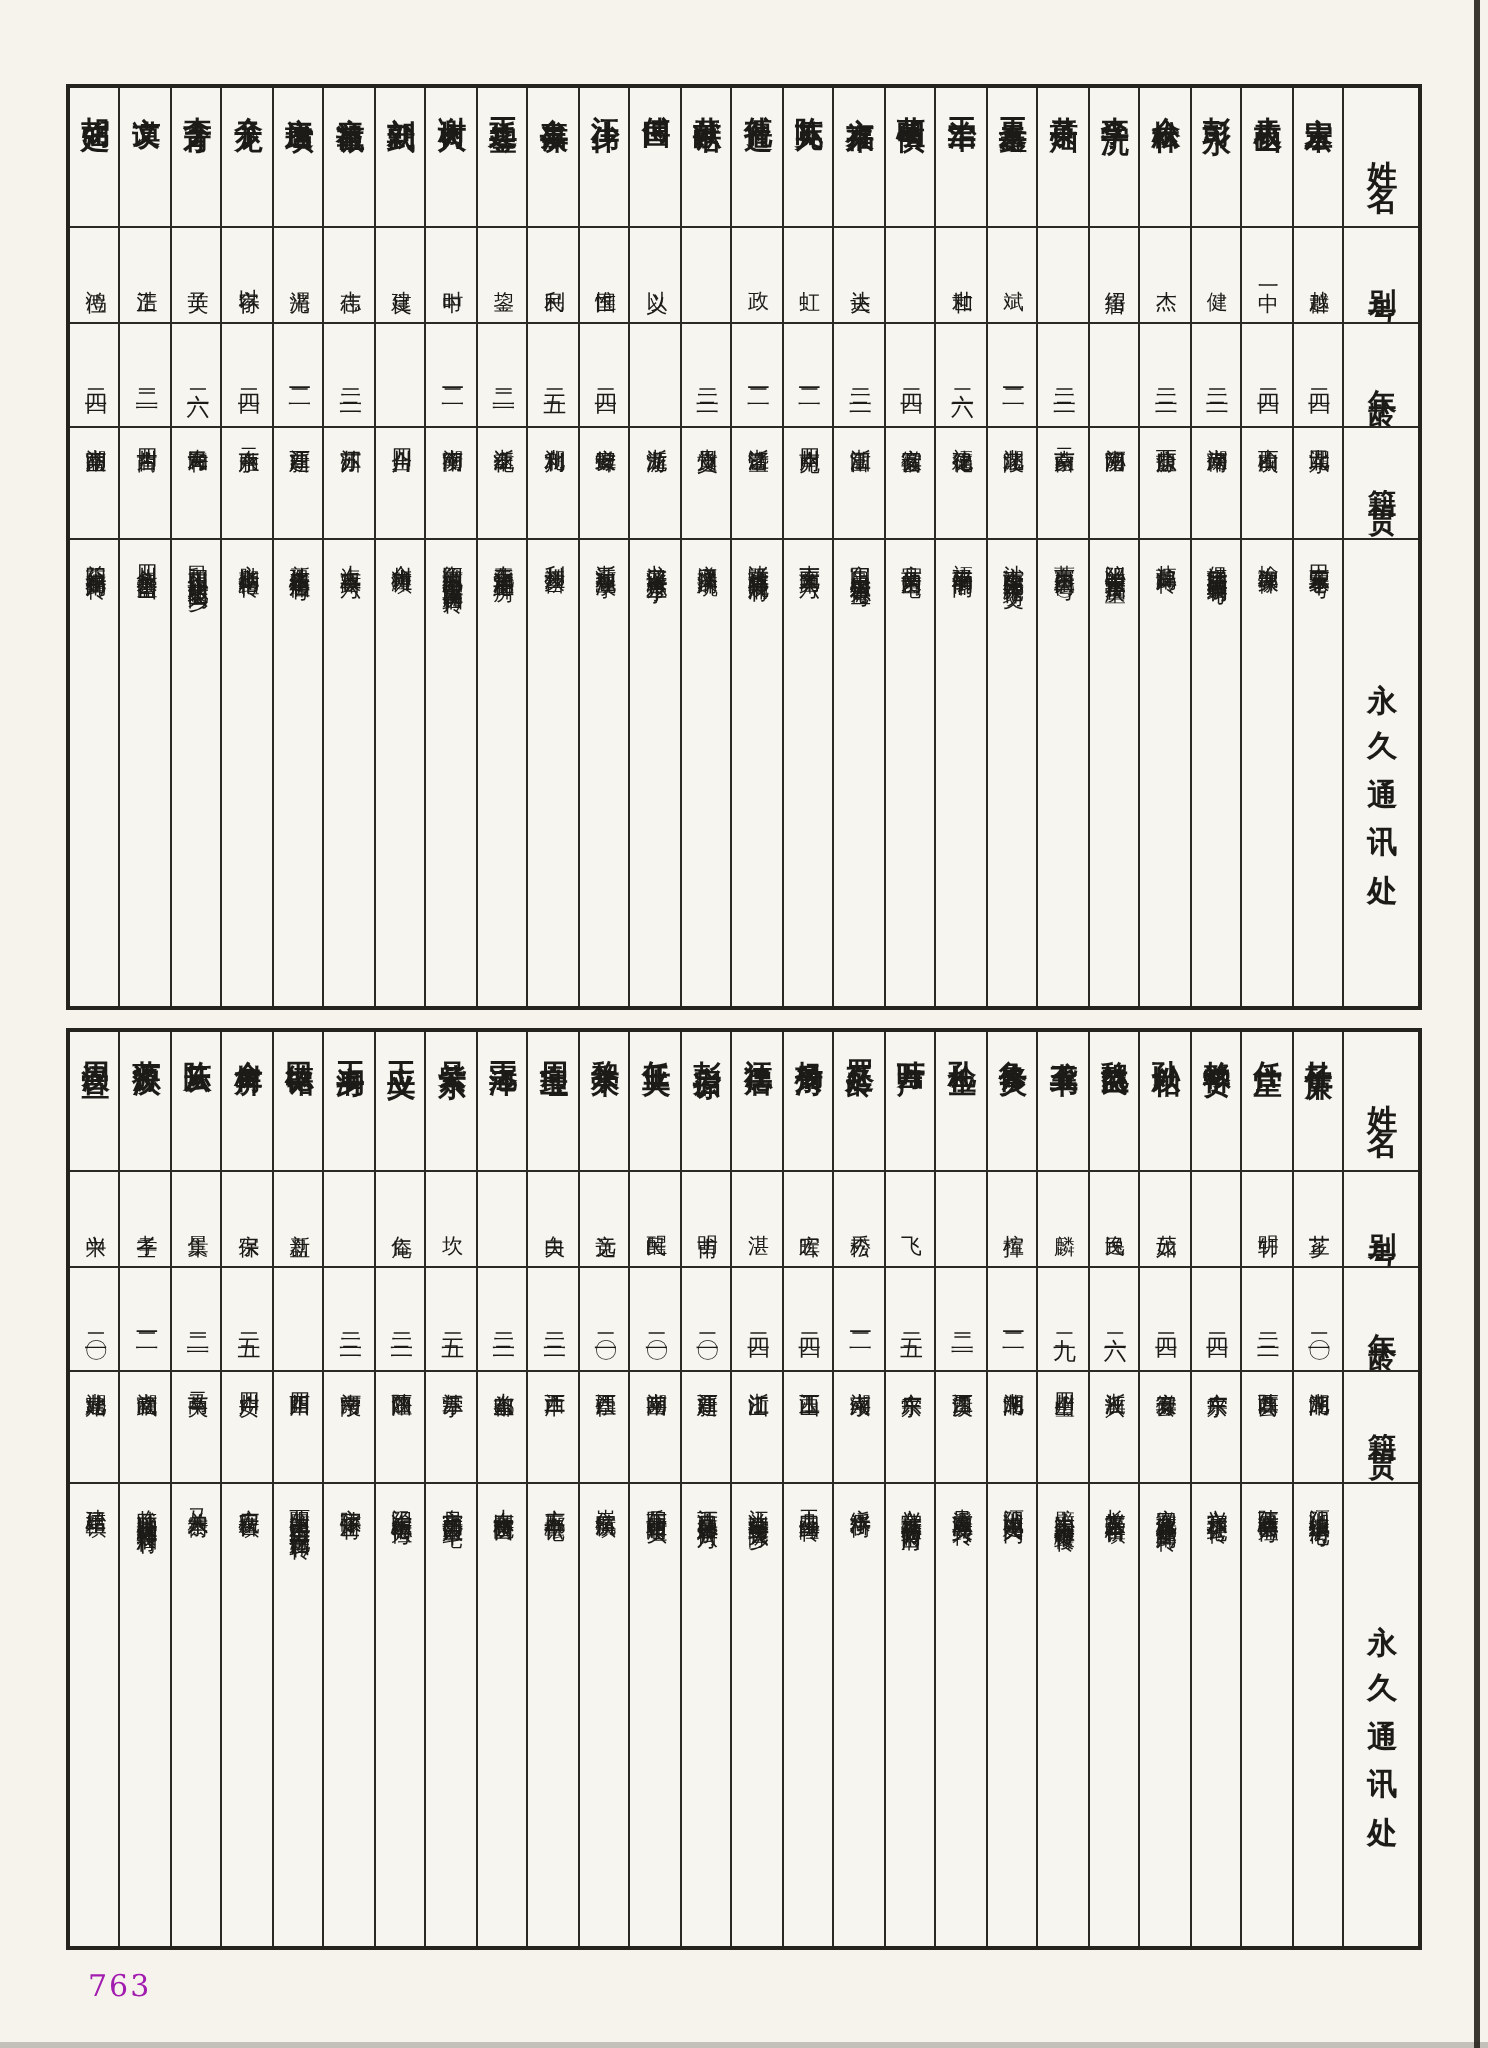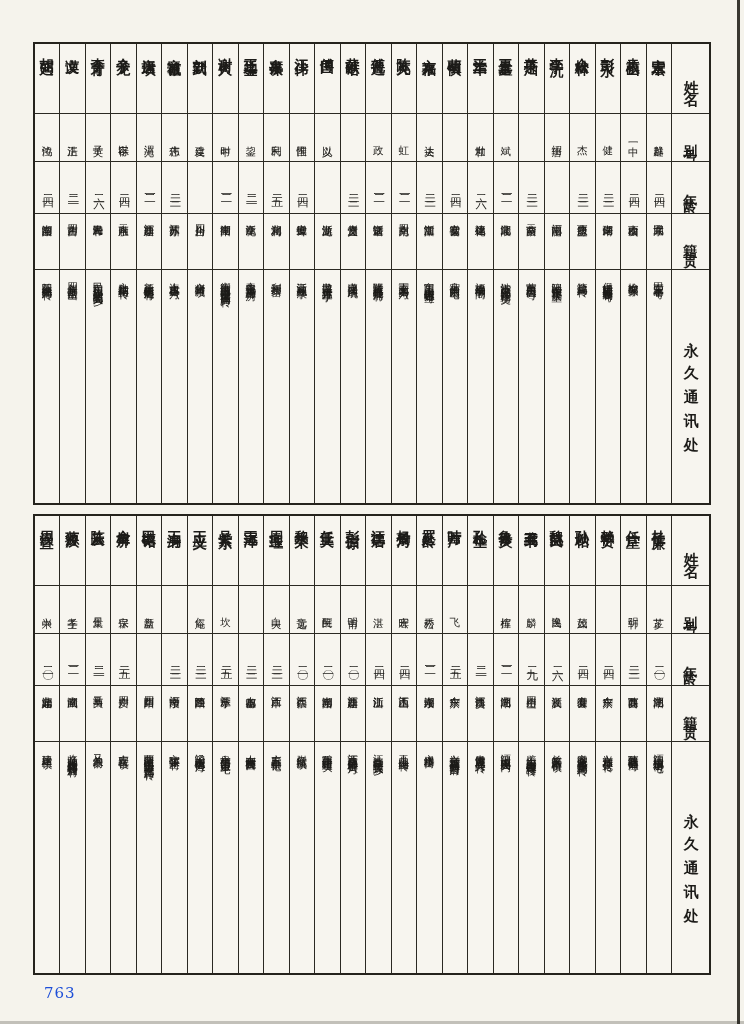--- a/index.html
+++ b/index.html
@@ -55,21 +55,21 @@
   
   .col.header .cell{align-items:center;}
   .col.header .vtext{font-weight:bold;}
   .col.header .cell.name .vtext{font-size:15px;letter-spacing:12px;}
   .col.header .cell.alias .vtext{font-size:14px;letter-spacing:5px;}
   .col.header .cell.age .vtext{font-size:14px;letter-spacing:5px;}
   .col.header .cell.native .vtext{font-size:14px;letter-spacing:10px;}
   .col.header .cell.address .vtext{font-size:15px;letter-spacing:24px;}
   .page-number{
     position:absolute;left:44px;top:984px;
-    font-size:15px;letter-spacing:1px;color:#1d4ed8;
+    font-size:15px;letter-spacing:1px;color:#a21caf;
   }
 </style>
 </head>
 <body>
 
 <div class="reg-table top">
   <div class="col header">
     <div class="cell name">
         <span class="vtext">姓名</span>
       </div>

